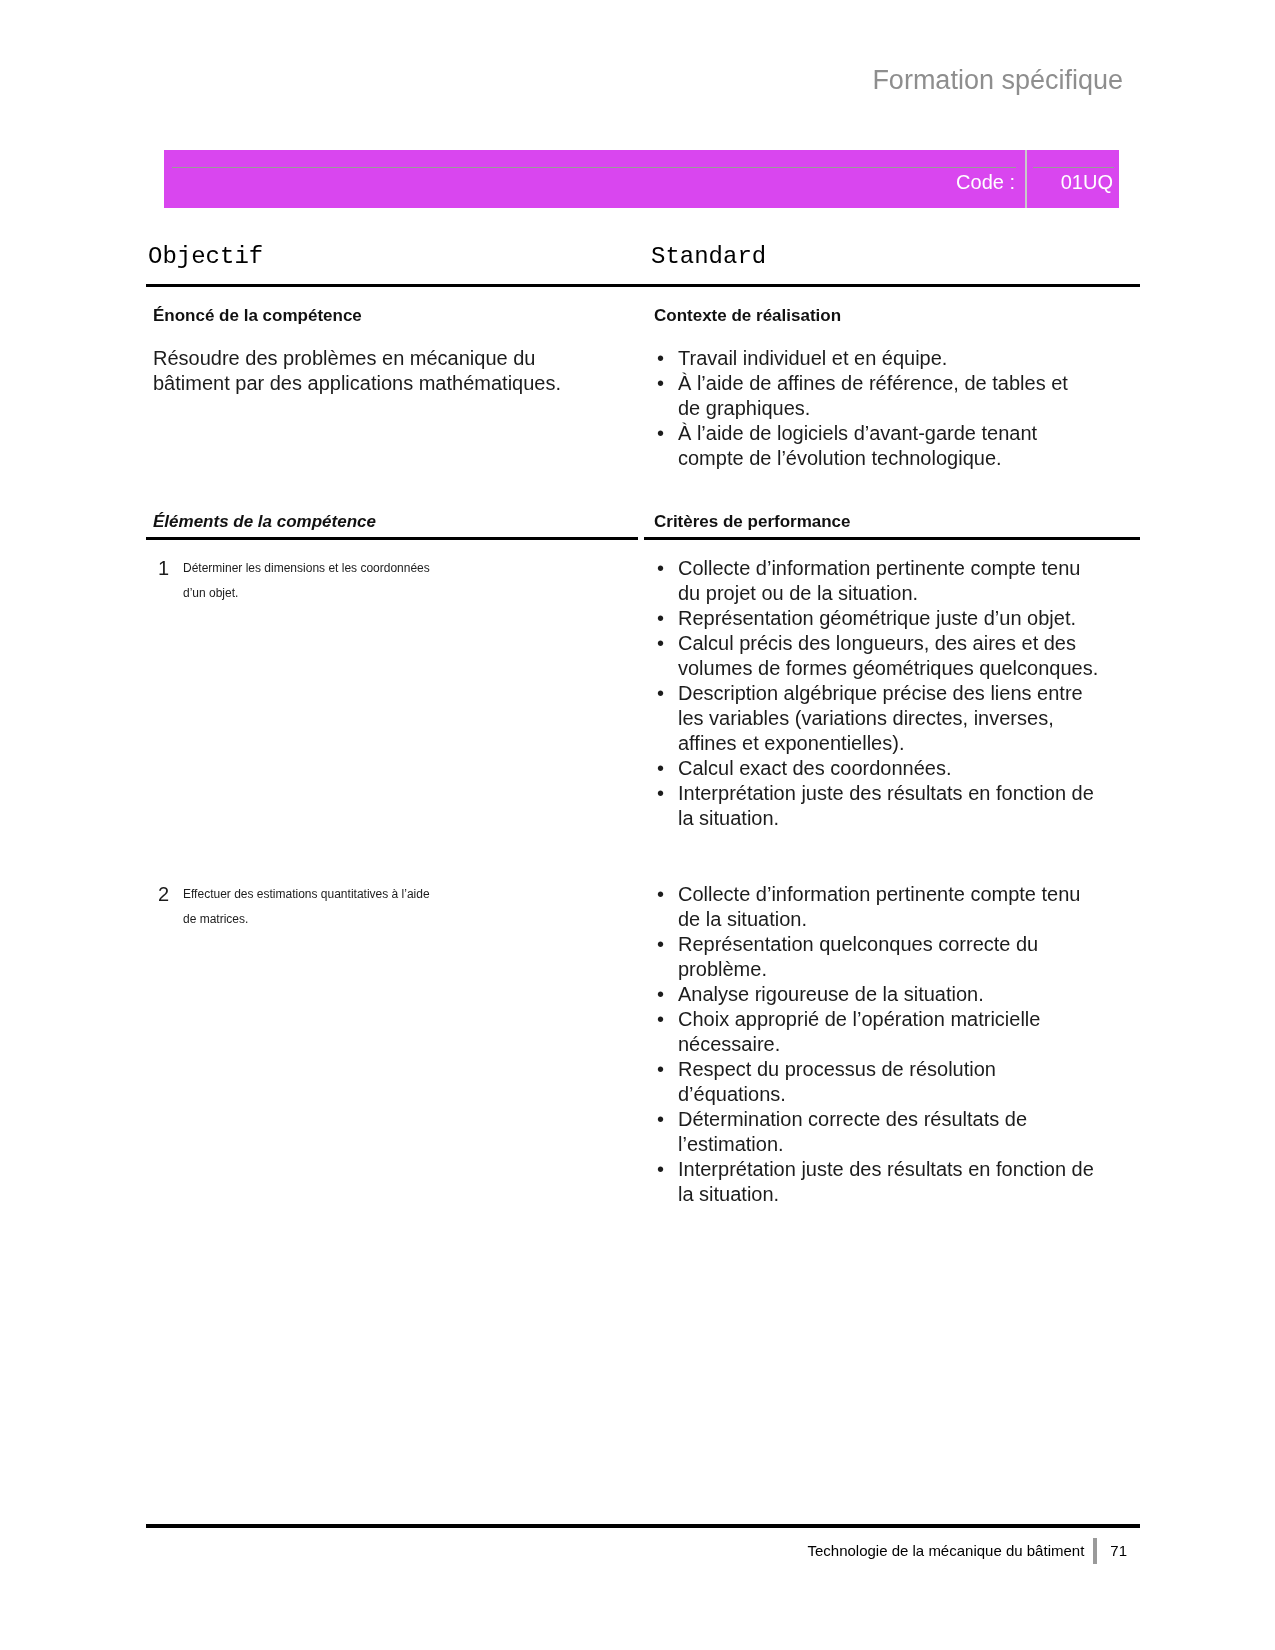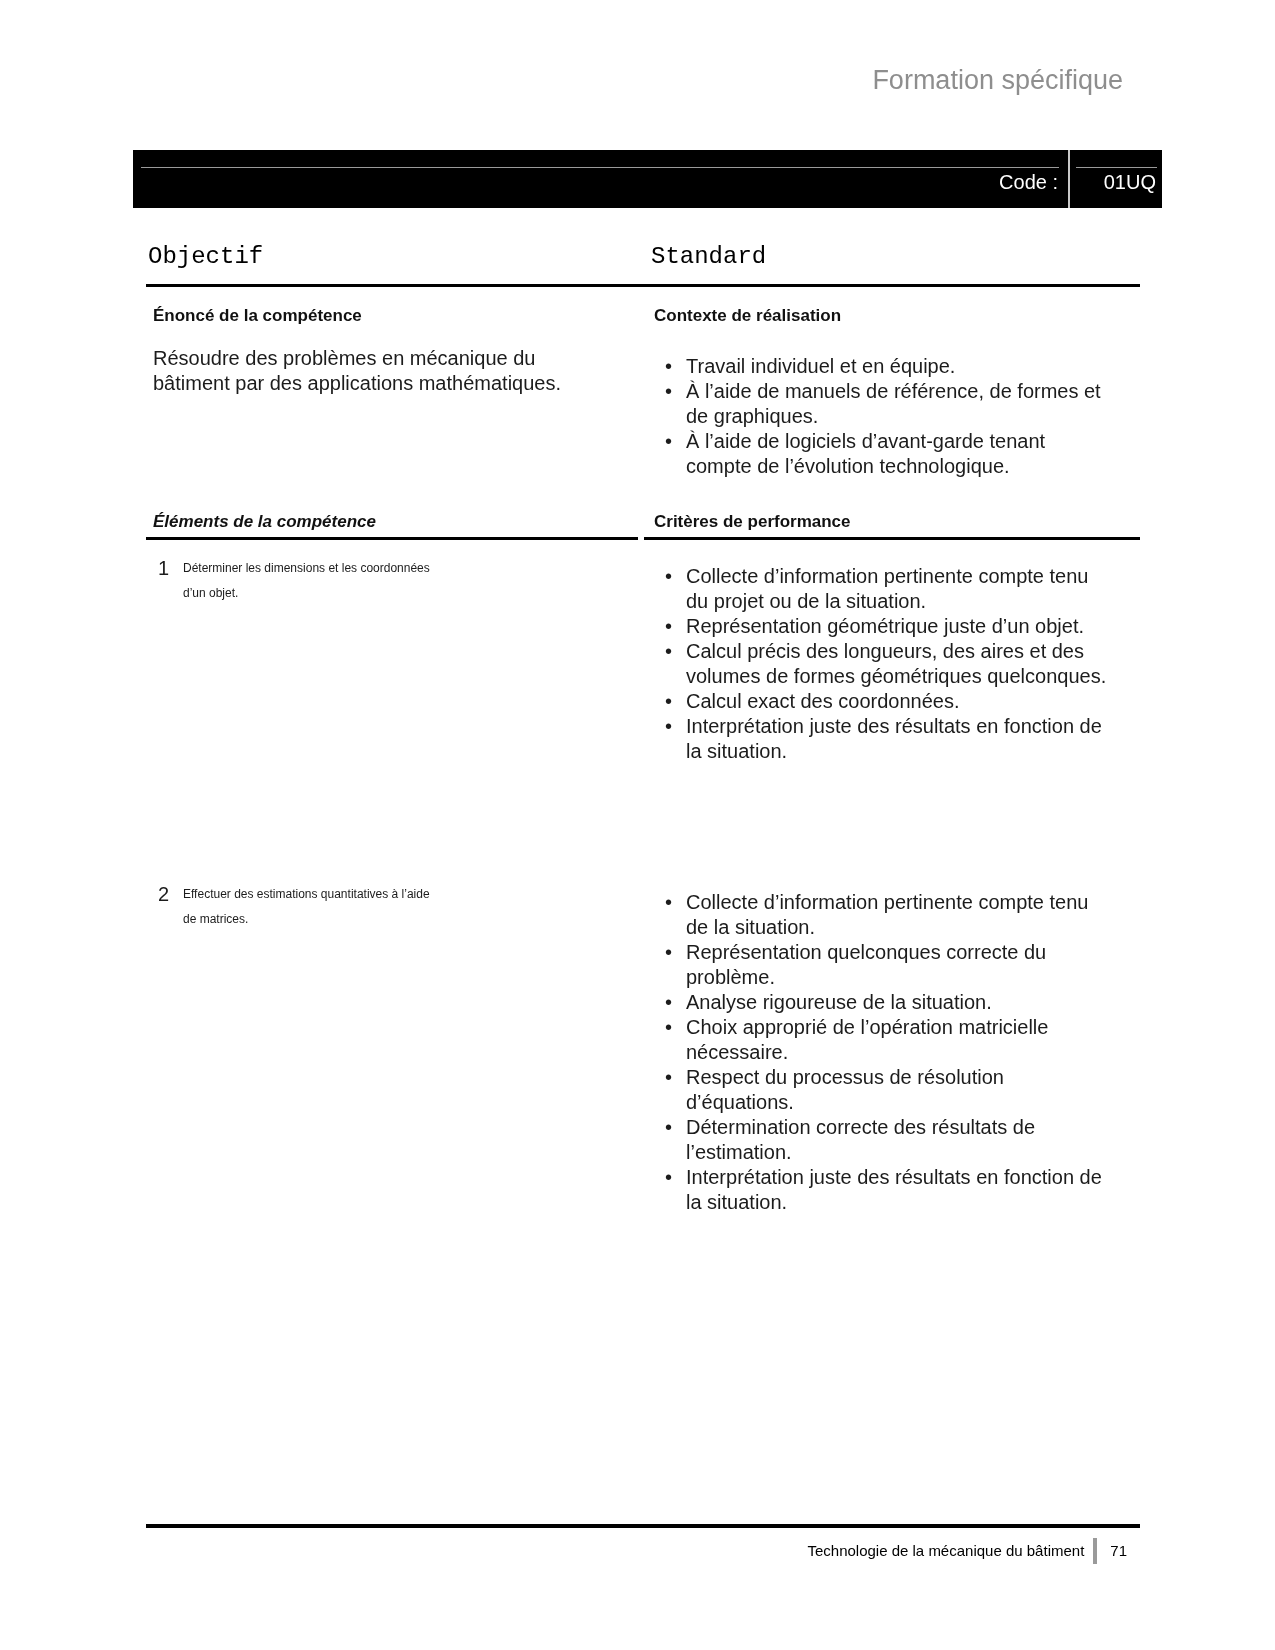--- a/index.html
+++ b/index.html
@@ -18,22 +18,22 @@
   
   .running-header{
     top:68px;right:152px;
     font-size:27px;line-height:25px;
     color:#8e8e8e;
     text-align:right;
   }
 
   
   .code-bar{
-    left:133px;top:150px;width:1029px;height:58px;
-    background:#000000;
+    left:164px;top:150px;width:955px;height:58px;
+    background:#d946ef;
     display:flex;
   }
   .code-bar .cell-left{
     position:relative;flex:1 1 auto;
   }
   .code-bar .cell-right{
     position:relative;width:92px;flex:0 0 auto;
     border-left:2px solid #c9c9c9;
   }
   .code-bar .inner-line{
@@ -59,21 +59,21 @@
 
   
   .sec-title{
     font-weight:bold;font-size:17px;line-height:25px;color:#111;
   }
 
   .body-text{font-size:20px;line-height:25px;}
 
   
   ul.blist{
-    list-style:none;margin:8px;padding:0;
+    list-style:none;margin:0;padding:0;
     font-size:20px;line-height:25px;
   }
   ul.blist li{
     position:relative;padding-left:24px;
   }
   ul.blist li::before{
     content:"\2022";
     position:absolute;left:3px;top:0;
   }
 
@@ -120,21 +120,21 @@
   <div class="abs mono-head" style="left:651px;">Standard</div>
   <div class="abs rule rule-top"></div>
 
   <div class="abs sec-title" style="left:153px;top:303px;">Énoncé de la compétence</div>
   <div class="abs body-text lines" style="left:153px;top:346px;width:480px;">Résoudre des problèmes en mécanique du
 bâtiment par des applications mathématiques.</div>
 
   <div class="abs sec-title" style="left:654px;top:303px;">Contexte de réalisation</div>
   <ul class="abs blist" style="left:654px;top:346px;width:475px;">
     <li class="lines">Travail individuel et en équipe.</li>
-    <li class="lines">À l’aide de manuels de référence, de formes et
+    <li class="lines">À l’aide de affines de référence, de tables et
 de graphiques.</li>
     <li class="lines">À l’aide de logiciels d’avant-garde tenant
 compte de l’évolution technologique.</li>
   </ul>
 
   <div class="abs sec-title" style="left:153px;top:509px;font-style:italic;">Éléments de la compétence</div>
   <div class="abs sec-title" style="left:654px;top:509px;">Critères de performance</div>
   <div class="abs rule rule-el-left"></div>
   <div class="abs rule rule-el-right"></div>
 
@@ -142,20 +142,23 @@
     <span class="num">1</span>
     <div class="itxt lines">Déterminer les dimensions et les coordonnées
 d’un objet.</div>
   </div>
   <ul class="abs blist" style="left:654px;top:556px;width:480px;">
     <li class="lines">Collecte d’information pertinente compte tenu
 du projet ou de la situation.</li>
     <li class="lines">Représentation géométrique juste d’un objet.</li>
     <li class="lines">Calcul précis des longueurs, des aires et des
 volumes de formes géométriques quelconques.</li>
+    <li class="lines">Description algébrique précise des liens entre
+les variables (variations directes, inverses,
+affines et exponentielles).</li>
     <li class="lines">Calcul exact des coordonnées.</li>
     <li class="lines">Interprétation juste des résultats en fonction de
 la situation.</li>
   </ul>
 
   <div class="abs num-item" style="left:148px;top:882px;">
     <span class="num">2</span>
     <div class="itxt lines">Effectuer des estimations quantitatives à l’aide
 de matrices.</div>
   </div>

